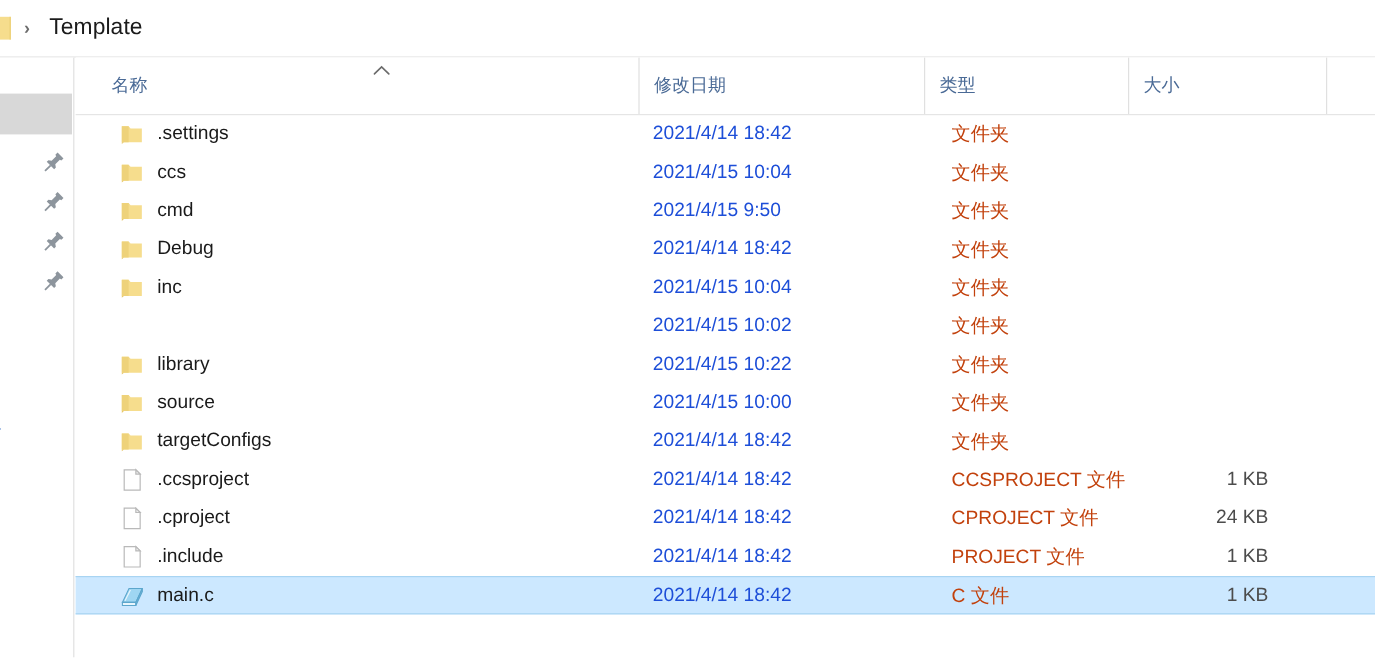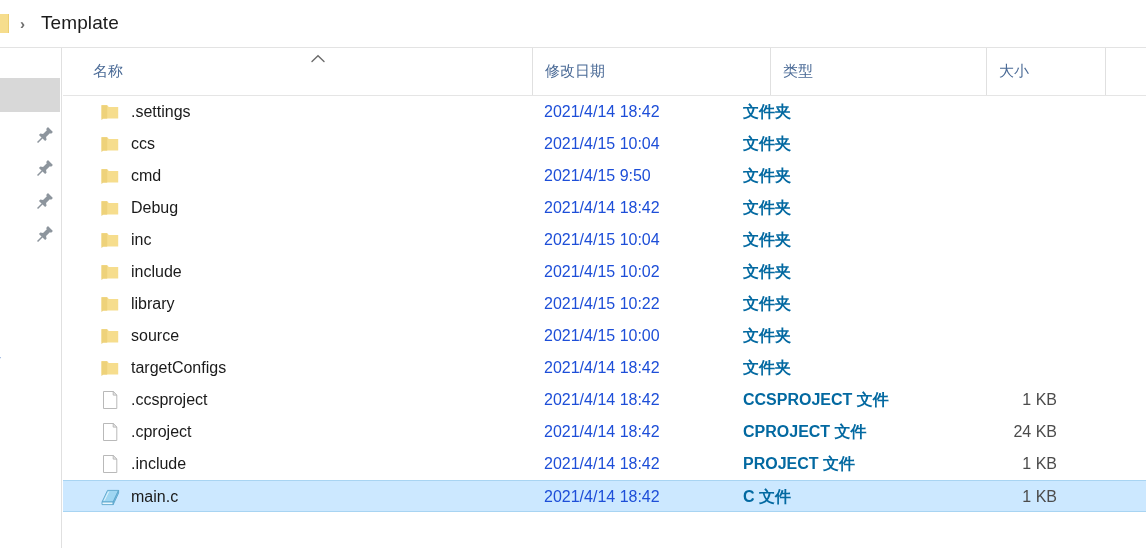--- a/index.html
+++ b/index.html
@@ -107,21 +107,21 @@
   .col .col-label {
     position: absolute;
     left: 12px; top: 14px;
     font-size: 15px;
     color: #4a6a96;
     white-space: nowrap;
   }
   .col-name  { left: 18px;  width: 451px; }
   .col-date  { left: 469px; width: 238px; }
   .col-type  { left: 707px; width: 198px; }
-  .col-size  { left: 923px; width: 137px; }
+  .col-size  { left: 877px; width: 137px; }
   .col-extra { left: 1042px; width: 41px; }
 
   .sortcaret {
     position: absolute;
     left: 230px; top: 6px;
     width: 14px; height: 10px;
   }
   .sortcaret svg { display: block; }
 
   
@@ -146,21 +146,21 @@
     top: 0; height: 32px;
     display: flex;
     align-items: center;
     font-size: 16px;
     color: #1a1a1a;
     white-space: nowrap;
     overflow: hidden;
   }
   .cell-name { left: 18px; width: 451px; padding-left: 18px; }
   .cell-date { left: 469px; width: 238px; padding-left: 12px; color: #1d4ed8; }
-  .cell-type { left: 668px; width: 198px; padding-left: 12px; color: #0369a1; font-weight: bold; }
+  .cell-type { left: 718px; width: 198px; padding-left: 12px; color: #c2410c; }
   .cell-size { left: 905px; width: 137px; padding-right: 48px;
                justify-content: flex-end; color: #4c4c4c; }
 
   .icon {
     width: 22px; height: 22px;
     margin-right: 10px;
     flex: 0 0 22px;
     display: block;
   }
   .icon svg { display: block; }
@@ -319,30 +319,20 @@
       <path d="M2.5 17.6 L2.5 19.1 L4.3 17.6 Z" fill="#e6c66a"></path>
     </svg>
   </span>
 <span class="name-text">inc</span>
           </div>
           <div class="cell cell-date">2021/4/15 10:04</div>
           <div class="cell cell-type">文件夹</div>
           <div class="cell cell-size"></div>
         </div>
         <div class="row">
-          <div class="cell cell-name">
-  <span class="icon">
-    <svg viewBox="0 0 22 22" width="22" height="22" aria-hidden="true">
-      <path d="M2.5 4.2 L8.2 4.2 L9.8 6.0 L19.2 6.0 L19.2 17.6 L2.5 17.6 Z" fill="#f6dd8d"></path>
-      <path d="M2.5 4.2 L8.2 4.2 L8.2 17.6 L2.5 17.6 Z" fill="#eed27a"></path>
-      <path d="M2.5 17.6 L2.5 19.1 L4.3 17.6 Z" fill="#e6c66a"></path>
-    </svg>
-  </span>
-<span class="name-text">include</span>
-          </div>
           <div class="cell cell-date">2021/4/15 10:02</div>
           <div class="cell cell-type">文件夹</div>
           <div class="cell cell-size"></div>
         </div>
         <div class="row">
           <div class="cell cell-name">
   <span class="icon">
     <svg viewBox="0 0 22 22" width="22" height="22" aria-hidden="true">
       <path d="M2.5 4.2 L8.2 4.2 L9.8 6.0 L19.2 6.0 L19.2 17.6 L2.5 17.6 Z" fill="#f6dd8d"></path>
       <path d="M2.5 4.2 L8.2 4.2 L8.2 17.6 L2.5 17.6 Z" fill="#eed27a"></path>

